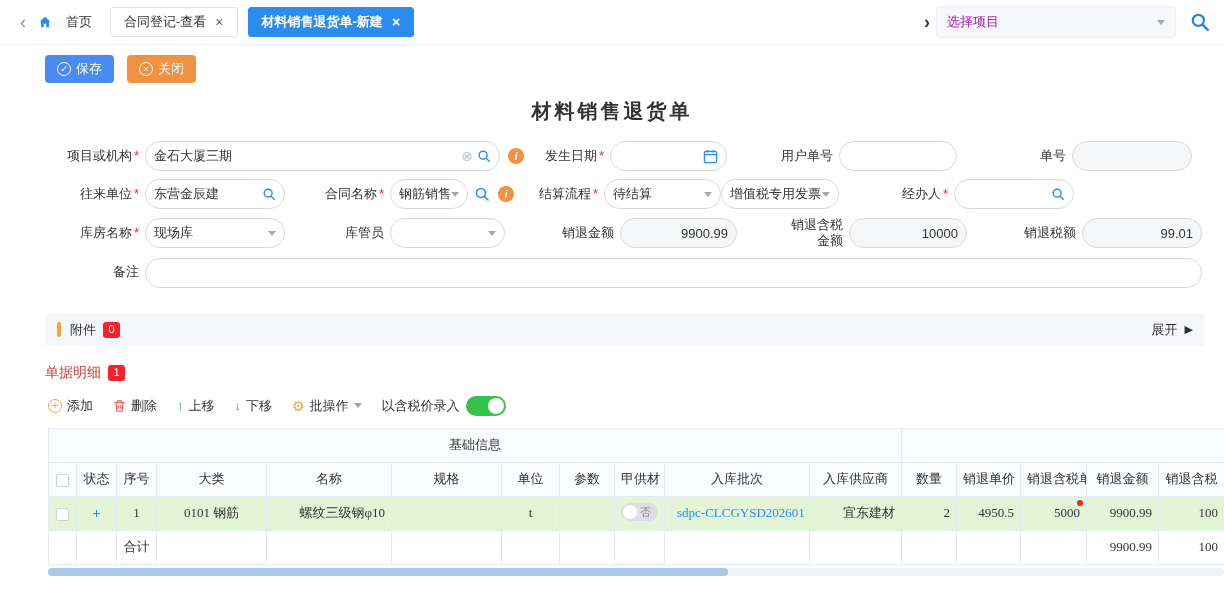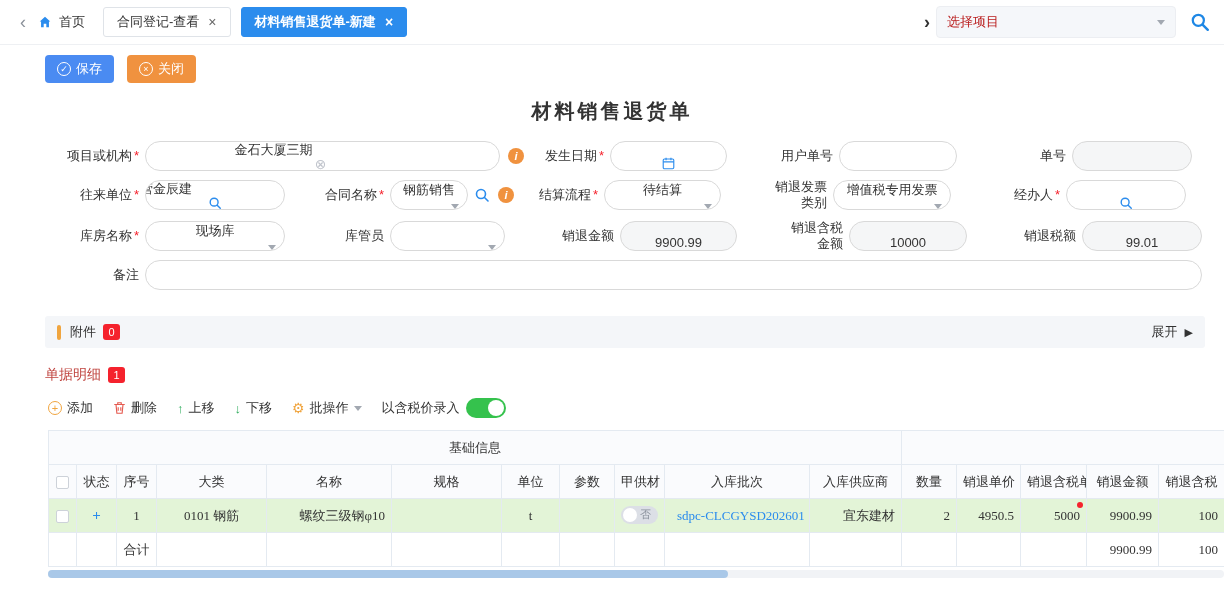--- a/index.html
+++ b/index.html
@@ -2,50 +2,50 @@
 <html><head>
 <meta charset="utf-8">
 <style>
   *{box-sizing:border-box;margin:0;padding:0;}
   html,body{width:1224px;height:595px;overflow:hidden;background:#fff;
     font-family:"Liberation Sans","DejaVu Sans",sans-serif;font-size:13px;color:#333;}
   
   .tabbar{height:45px;display:flex;align-items:center;padding:0 14px;border-bottom:1px solid #eef0f3;}
   .nav-chev{color:#8a9099;font-size:18px;line-height:1;padding:0 6px;cursor:pointer;user-select:none;}
   .nav-chev.dark{color:#333;font-weight:bold;}
-  .home{display:inline-flex;align-items:center;gap:7px;margin:0 18px 0 6px;cursor:pointer;}
+  .home{display:inline-flex;align-items:center;gap:14px;margin:0 18px 0 6px;cursor:pointer;}
   .tab{height:30px;display:inline-flex;align-items:center;gap:9px;padding:0 13px;border:1px solid #dfe3e8;
     border-radius:3px;margin-right:10px;background:#fff;cursor:pointer;white-space:nowrap;}
   .tab .tab-x{font-size:14px;color:#666;line-height:1;}
   .tab.active{background:#2b8ced;border-color:#2b8ced;color:#fff;font-weight:bold;}
   .tab.active .tab-x{color:#fff;}
   .tb-spacer{flex:1;}
   .proj-select{width:240px;height:32px;background:#f5f7fa;border:1px solid #eceef2;border-radius:4px;
     display:flex;align-items:center;padding:0 10px;margin-right:14px;cursor:pointer;}
-  .proj-select .ph{flex:1;color:#b91c1c;}
+  .proj-select .ph{flex:1;color:#a21caf;}
   .caret{width:0;height:0;border-left:4px solid transparent;border-right:4px solid transparent;
     border-top:5px solid #a2a8b1;display:inline-block;}
   
   .toolbar{display:flex;gap:13px;margin:10px 0 0 45px;}
   .btn{height:28px;border:none;border-radius:4px;color:#fff;display:inline-flex;align-items:center;gap:5px;
     padding:0 12px;font-size:13px;cursor:pointer;font-family:inherit;}
   .btn.save{background:#4a8bf2;}
   .btn.closeb{background:#f0923f;}
   .circ{width:14px;height:14px;border:1px solid #fff;border-radius:50%;display:inline-flex;
     align-items:center;justify-content:center;font-size:9px;line-height:1;}
   
   .page-title{text-align:center;font-size:20px;font-weight:bold;letter-spacing:3px;margin-top:15px;}
   
   .form{width:1205px;margin-top:16px;}
   .frow{display:flex;align-items:center;margin-bottom:8px;}
   .lbl{display:inline-block;text-align:right;padding-right:6px;line-height:1.25;flex-shrink:0;}
   .req::after{content:"*";color:#f5222d;margin-left:2px;}
   .two span{display:inline-block;width:56px;text-align:right;}
   .fld{height:30px;border:1px solid #d9d9d9;border-radius:15px;background:#fff;display:flex;align-items:center;
-    padding:0 8px;position:relative;flex-shrink:0;overflow:hidden;white-space:nowrap;flex-direction:column;}
+    padding:0 8px;position:relative;flex-shrink:0;overflow:hidden;white-space:nowrap;}
   .fld input{border:none;outline:none;flex:1;min-width:0;font:inherit;color:#333;background:transparent;}
   .fld.dis{background:#f5f6f7;justify-content:flex-end;color:#333;}
   .fld .caret{margin-left:auto;}
   .sel-text{flex:1;overflow:hidden;text-overflow:clip;}
   .clear-ic{color:#c0c4cc;font-size:14px;margin-right:4px;cursor:pointer;line-height:1;}
   .mag{flex-shrink:0;cursor:pointer;}
   .info-ic{width:16px;height:16px;border-radius:50%;background:#f0923f;color:#fff;display:inline-flex;
     align-items:center;justify-content:center;font-size:11px;font-style:italic;font-weight:bold;
     margin-left:8px;flex-shrink:0;}
   .info-ic::after{content:"i";}
@@ -199,21 +199,20 @@
           <circle cx="7" cy="7" r="4.5" fill="none" stroke="#2b8ced" stroke-width="1.6"></circle>
           <line x1="10.5" y1="10.5" x2="14" y2="14" stroke="#2b8ced" stroke-width="1.6" stroke-linecap="round"></line>
         </svg>
     </span>
     <span class="info-ic"></span>
     <label class="lbl req" style="width:90px"><span>结算流程</span></label>
     <div class="fld" style="width:117px">
       <span class="sel-text">待结算</span>
       <span class="caret"></span>
     </div>
-    <label class="lbl two" style="width:112px"><span>销退发票类别</span></label>
     <div class="fld" style="width:118px">
       <span class="sel-text">增值税专用发票</span>
       <span class="caret"></span>
     </div>
     <label class="lbl req" style="width:115px"><span>经办人</span></label>
     <div class="fld" style="width:120px">
       <input style="">
       <svg class="mag" width="14" height="14" viewBox="0 0 16 16">
           <circle cx="7" cy="7" r="4.5" fill="none" stroke="#2b8ced" stroke-width="1.6"></circle>
           <line x1="10.5" y1="10.5" x2="14" y2="14" stroke="#2b8ced" stroke-width="1.6" stroke-linecap="round"></line>

